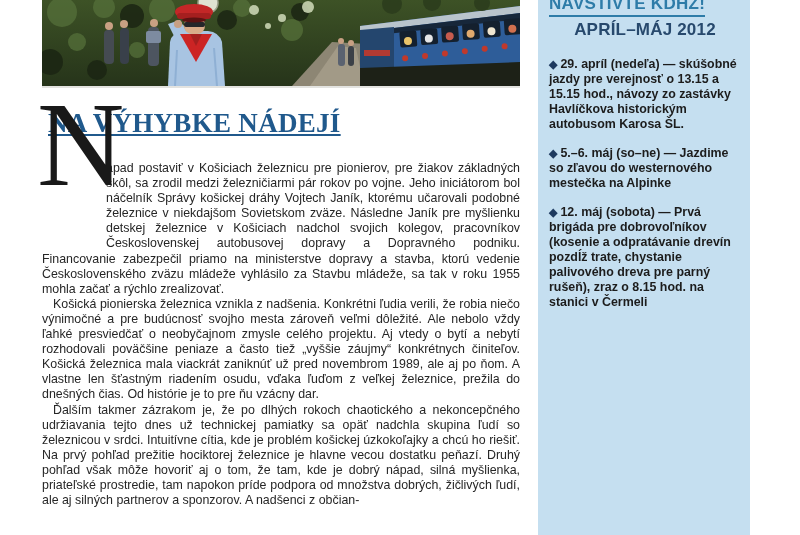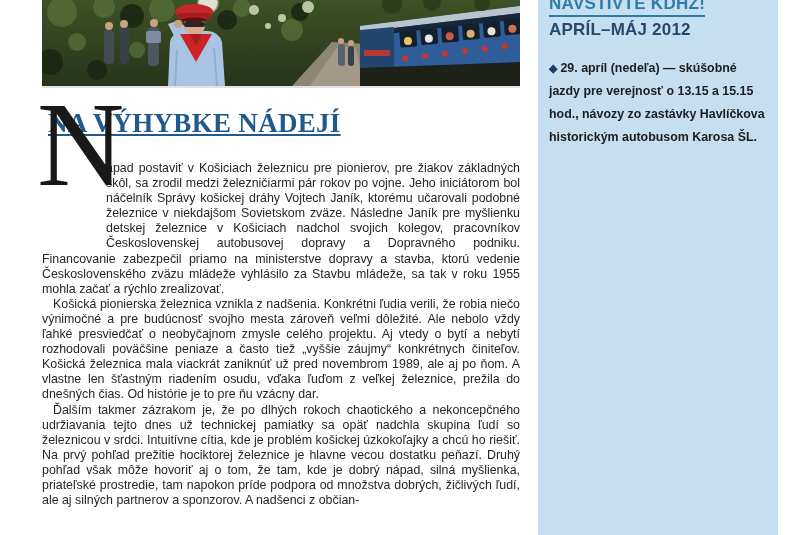--- a/index.html
+++ b/index.html
@@ -36,39 +36,40 @@
   .dropcap{
     float:left;width:57px;height:86px;margin:1px 7px 0 0;position:relative;
   }
   .dropcap span{
     position:absolute;left:-5px;top:-25px;
     font-family:"Liberation Serif",serif;font-weight:400;
     font-size:121px;color:#191919;letter-spacing:-2px;
   }
   
   .sidebar{
-    position:absolute;left:538px;top:0;width:240px;height:535px;
+    position:absolute;left:538px;top:0;width:212px;height:535px;
     background:var(--sidebar-bg);box-sizing:border-box;
     padding:0 9px 0 11px;color:#1c1c1c;
   }
   .sidebar-title1{
     margin-top:-6px;font-size:17px;font-weight:700;letter-spacing:0.3px;
     color:var(--sidebar-teal);
   }
   .sidebar-title1 .underlined{
     display:inline-block;border-bottom:2px solid var(--sidebar-teal);
     padding-bottom:1px;
   }
   .sidebar-title2{
     margin-top:3px;font-size:17px;font-weight:700;letter-spacing:0.2px;
     color:var(--sidebar-navy);
+    text-align:center;
   }
   .events{margin-top:17px;}
   .event{
-    font-size:12.4px;line-height:23px;font-weight:700;
+    font-size:12.4px;line-height:15px;font-weight:700;
     margin:0 0 14px 0;color:#1c1c1c;
   }
   .event .diamond{color:var(--diamond);margin-right:3px;font-size:11px;}
 </style>
 </head>
 <body>
 
 <div class="page">
 
   <div class="photo">
@@ -200,16 +201,18 @@
   </div>
 
   <aside class="sidebar">
     <div class="sidebar-title1">
       <span class="underlined">NAVŠTÍVTE KDHŽ!</span>
     </div>
     <div class="sidebar-title2">APRÍL–MÁJ 2012</div>
 
     <div class="events">
       <p class="event"><span class="diamond">◆</span><span>29. apríl (nedeľa) — skúšobné jazdy pre verejnosť o 13.15 a 15.15 hod., návozy zo zastávky Havlíčkova historickým autobusom Karosa ŠL.</span></p>
+      <p class="event"><span class="diamond">◆</span><span>5.–6. máj (so–ne) — Jazdime so zľavou do westernového mestečka na Alpinke</span></p>
+      <p class="event"><span class="diamond">◆</span><span>12. máj (sobota) — Prvá brigáda pre dobrovoľníkov (kosenie a odpratávanie drevín pozdĺž trate, chystanie palivového dreva pre parný rušeň), zraz o 8.15 hod. na stanici v Čermeli</span></p>
     </div>
   </aside>
 
 </div>
 
 </body></html>

